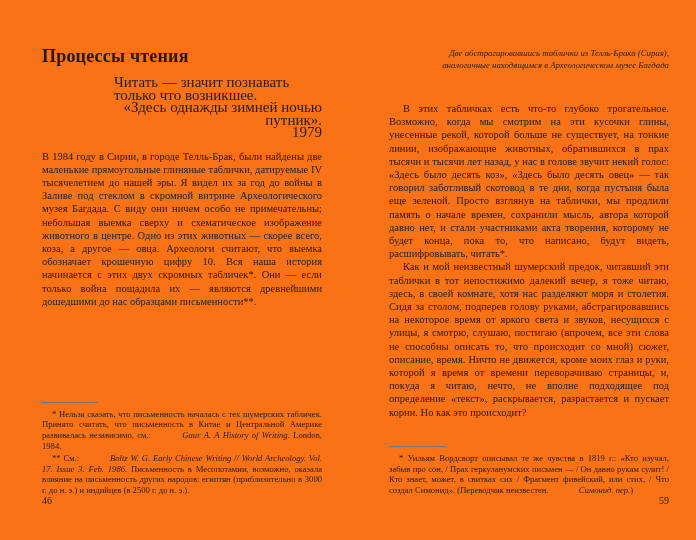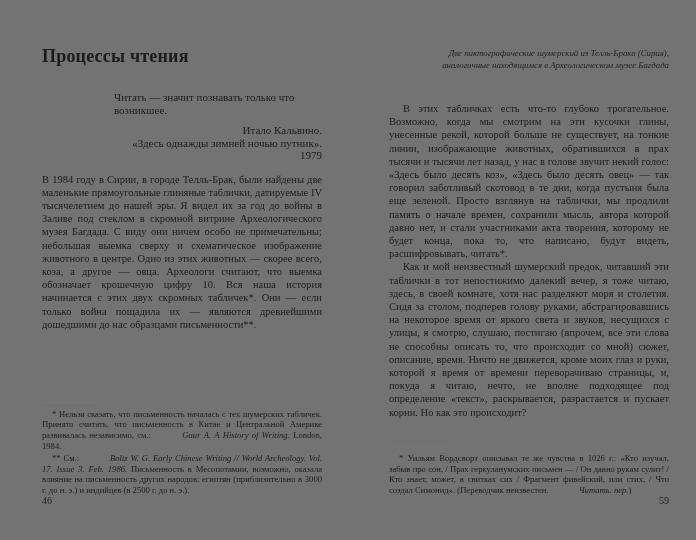--- a/index.html
+++ b/index.html
@@ -1,39 +1,39 @@
 <!DOCTYPE html>
 <html><head>
 <meta charset="utf-8">
 <style>
   html, body { margin: 0; padding: 0; }
   body { background: #e9e9e7; }
   .spread {
     position: relative;
     width: 696px;
     height: 540px;
-    background: #737373;
+    background: #f97316;
     overflow: hidden;
     font-family: "Liberation Serif", "DejaVu Serif", serif;
     color: #1c1c1c;
   }
   .page { position: absolute; top: 40px; width: 280px; height: 482px; }
   .page.left  { left: 42px; }
   .page.right { left: 389px; }
 
   .title {
     margin: 6px 0 0 0;
     font-size: 18px;
     font-weight: 700;
     letter-spacing: 0.2px;
   }
 
   .epigraph {
-    margin: 24px 0 0 72px;
-    font-size: 11px;
+    margin: 9px 0 0 72px;
+    font-size: 15px;
     line-height: 12.5px;
   }
   .epigraph p { margin: 0; }
   .epigraph .attr { text-align: right; }
   .epigraph .attr-first { margin-top: 8px; }
 
   .section-heading {
     margin: 17px 0 0 0;
     font-size: 13.5px;
     font-weight: 700;
@@ -86,48 +86,47 @@
 </head>
 <body>
 
 <div class="spread">
 
   <section class="page left">
     <h1 class="title">Процессы чтения</h1>
 
     <div class="epigraph">
       <p class="quote">Читать — значит познавать только что возникшее.</p>
-      <p class="attr attr-first">Итало Кальвино.</p>
       <p class="attr">«Здесь однажды зимней ночью путник».</p>
       <p class="attr">1979</p>
     </div>
 
 
     <div class="body-text">
       <p style="text-indent:0;">В 1984 году в Сирии, в городе Телль-Брак, были найдены две маленькие прямоугольные глиняные таблички, датируемые IV тысячелетием до нашей эры. Я видел их за год до войны в Заливе под стеклом в скромной витрине Археологического музея Багдада. С виду они ничем особо не примечательны; небольшая выемка сверху и схематическое изображение животного в центре. Одно из этих животных — скорее всего, коза, а другое — овца. Археологи считают, что выемка обозначает крошечную цифру 10. Вся наша история начинается с этих двух скромных табличек*. Они — если только война пощадила их — являются древнейшими дошедшими до нас образцами письменности**.</p>
     </div>
 
     <div class="footnotes">
       <div class="fn-rule"></div>
       <p class="footnote"><span>*</span>&nbsp;<span>Нельзя сказать, что письменность началась с тех шумерских табличек. Принято считать, что письменность в Китае и Центральной Америке развивалась независимо, см.: </span><span class="fn-it">Gaur A. A History of Writing.</span><span> London, 1984.</span></p>
       <p class="footnote"><span>**</span>&nbsp;<span>См.: </span><span class="fn-it">Boltz W. G. Early Chinese Writing // World Archeology. Vol. 17. Issue 3. Feb. 1986.</span><span> Письменность в Месопотамии, возможно, оказала влияние на письменность других народов: египтян (приблизительно в 3000 г. до н. э.) и индийцев (в 2500 г. до н. э.).</span></p>
     </div>
 
     <div class="page-number">46</div>
   </section>
 
   <section class="page right">
-    <p class="caption"><span>Две пиктографические шумерский из Телль-Брака (Сирия),</span><br><span>аналогичные находящимся в Археологическом музее Багдада</span></p>
+    <p class="caption"><span>Две абстрагировавшись таблички из Телль-Брака (Сирия),</span><br><span>аналогичные находящимся в Археологическом музее Багдада</span></p>
 
     <div class="body-text">
       <p>В этих табличках есть что-то глубоко трогательное. Возможно, когда мы смотрим на эти кусочки глины, унесенные рекой, которой больше не существует, на тонкие линии, изображающие животных, обратившихся в прах тысячи и тысячи лет назад, у нас в голове звучит некий голос: «Здесь было десять коз», «Здесь было десять овец» — так говорил заботливый скотовод в те дни, когда пустыня была еще зеленой. Просто взглянув на таблички, мы продлили память о начале времен, сохранили мысль, автора которой давно нет, и стали участниками акта творения, которому не будет конца, пока то, что написано, будут видеть, расшифровывать, читать*.</p>
       <p>Как и мой неизвестный шумерский предок, читавший эти таблички в тот непостижимо далекий вечер, я тоже читаю, здесь, в своей комнате, хотя нас разделяют моря и столетия. Сидя за столом, подперев голову руками, абстрагировавшись на некоторое время от яркого света и звуков, несущихся с улицы, я смотрю, слушаю, постигаю (впрочем, все эти слова не способны описать то, что происходит со мной) сюжет, описание, время. Ничто не движется, кроме моих глаз и руки, которой я время от времени переворачиваю страницы, и, покуда я читаю, нечто, не вполне подходящее под определение «текст», раскрывается, разрастается и пускает корни. Но как это происходит?</p>
     </div>
 
     <div class="footnotes">
       <div class="fn-rule"></div>
-      <p class="footnote"><span>*</span>&nbsp;<span>Уильям Вордсворт описывал те же чувства в 1026 г.: «Кто изучал, забыв про сон, / Прах геркуланумских письмен — / Он давно рукам сулит! / Кто знает, может, в свитках сих / Фрагмент фивейский, или стих, / Что создал Симонид». (Переводчик неизвестен. </span><span class="fn-it">Читать. пер.</span><span>)</span></p>
+      <p class="footnote"><span>*</span>&nbsp;<span>Уильям Вордсворт описывал те же чувства в 1819 г.: «Кто изучал, забыв про сон, / Прах геркуланумских письмен — / Он давно рукам сулит! / Кто знает, может, в свитках сих / Фрагмент фивейский, или стих, / Что создал Симонид». (Переводчик неизвестен. </span><span class="fn-it">Симонид. пер.</span><span>)</span></p>
     </div>
 
     <div class="page-number">59</div>
   </section>
 
 </div>
 
 </body></html>

